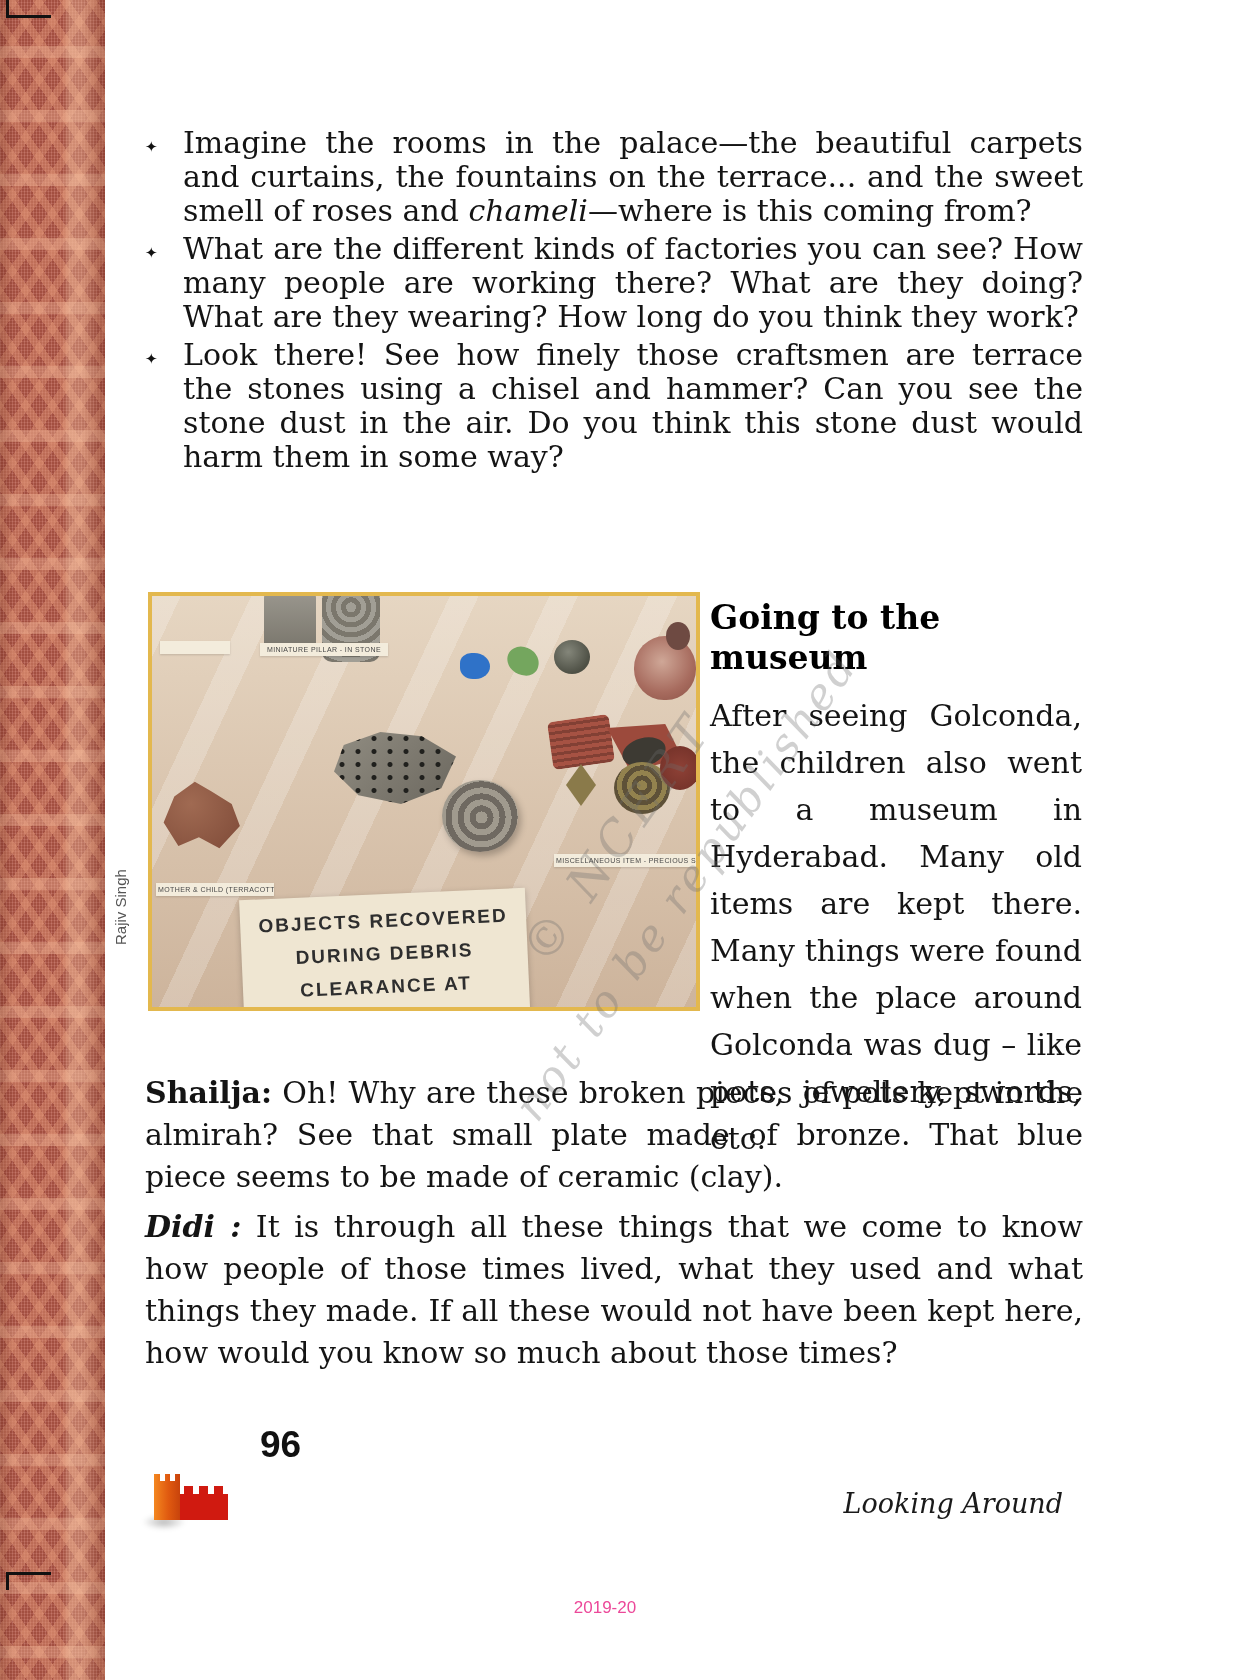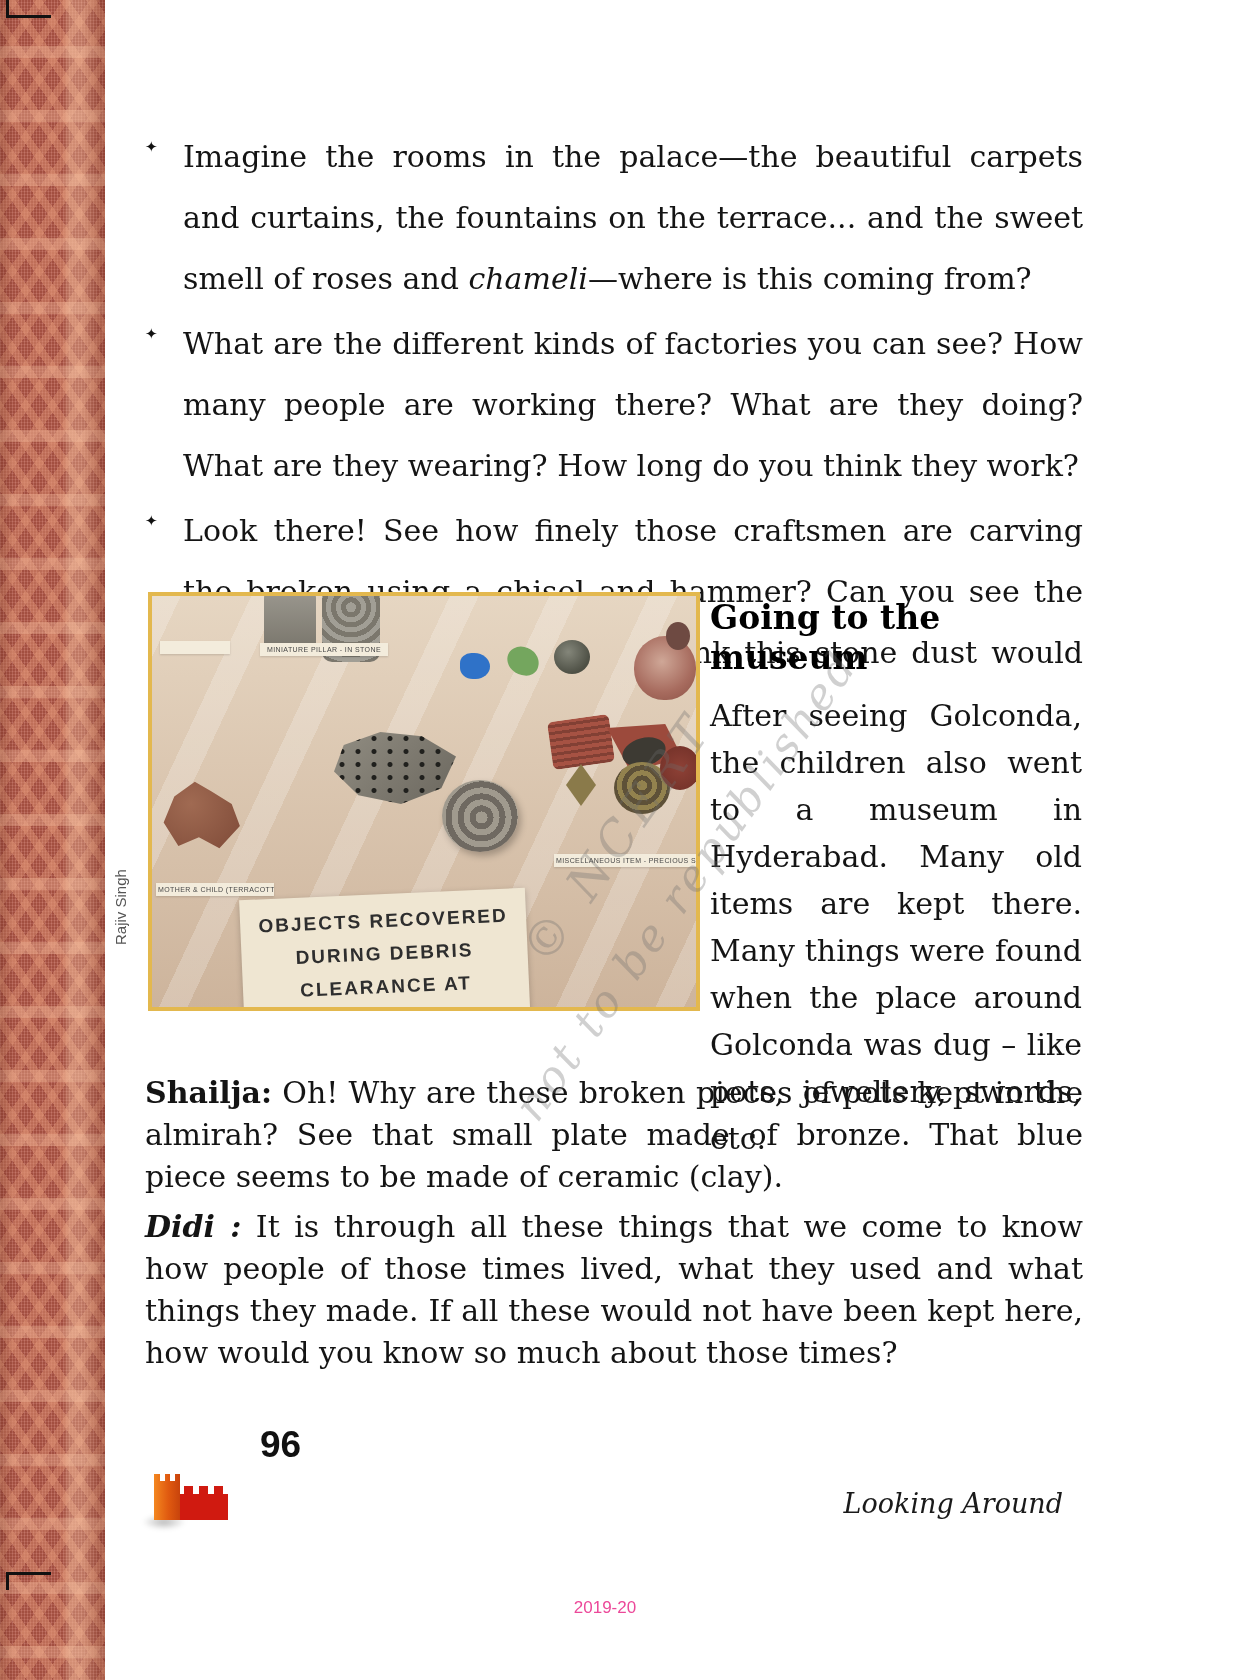--- a/index.html
+++ b/index.html
@@ -18,21 +18,21 @@
       repeating-linear-gradient(0deg, rgba(255,255,255,.07) 0 1px, rgba(0,0,0,.05) 1px 3px);
   }
   .crop-mark{position:absolute;}
   .crop-mark.tl{left:6px;top:0;width:42px;height:15px;border-left:3px solid #111;border-bottom:3px solid #111;}
   .crop-mark.bl{left:6px;top:1572px;width:42px;height:15px;border-left:3px solid #111;border-top:3px solid #111;}
 
   
   .bullets{position:absolute;left:145px;top:126px;width:938px;}
   .bullet{display:flex;margin-bottom:4px;}
   .bicon{flex:0 0 38px;width:38px;font-family:"DejaVu Sans",sans-serif;font-size:15px;line-height:43px;color:#111;}
-  .btext{flex:1;margin:0;font-size:30px;line-height:61px;text-align:justify;}
+  .btext{flex:1;margin:0;font-size:30px;line-height:34px;text-align:justify;}
   .btext i{font-style:italic;}
 
   
   .photo{position:absolute;left:148px;top:592px;width:544px;height:411px;
          border:4px solid #e3b84e;overflow:hidden;
          background:linear-gradient(180deg,#e6d6c2 0%,#dcc8b2 40%,#cdb49c 100%);}
   .photo .streaks{position:absolute;inset:0;
     background:repeating-linear-gradient(115deg, rgba(255,255,255,.22) 0 26px, rgba(255,255,255,0) 26px 90px);}
   .pobj{position:absolute;}
   .pillar1{left:112px;top:-6px;width:52px;height:66px;border-radius:8px;
@@ -136,21 +136,21 @@
     <div class="bullet">
       <span class="bicon">✦</span>
       <p class="btext"><span>Imagine the rooms in the palace—the beautiful carpets and curtains, the fountains on the terrace... and the sweet smell of roses and </span><i>chameli</i><span>—where is this coming from?</span></p>
     </div>
     <div class="bullet">
       <span class="bicon">✦</span>
       <p class="btext">What are the different kinds of factories you can see? How many people are working there? What are they doing? What are they wearing? How long do you think they work?</p>
     </div>
     <div class="bullet">
       <span class="bicon">✦</span>
-      <p class="btext">Look there! See how finely those craftsmen are carving the broken using a chisel and hammer? Can you see the stone dust in the air. Do you think this stone dust would harm them in some way?</p>
+      <p class="btext">Look there! See how finely those craftsmen are terrace the stones using a chisel and hammer? Can you see the stone dust in the air. Do you think this stone dust would harm them in some way?</p>
     </div>
   </div>
 
   <div class="photo">
     <div class="streaks"></div>
     <div class="pobj pillar1"></div>
     <div class="pobj pillar2"></div>
     <div class="pobj blue-shard"></div>
     <div class="pobj green-shard"></div>
     <div class="pobj dark-round"></div>

